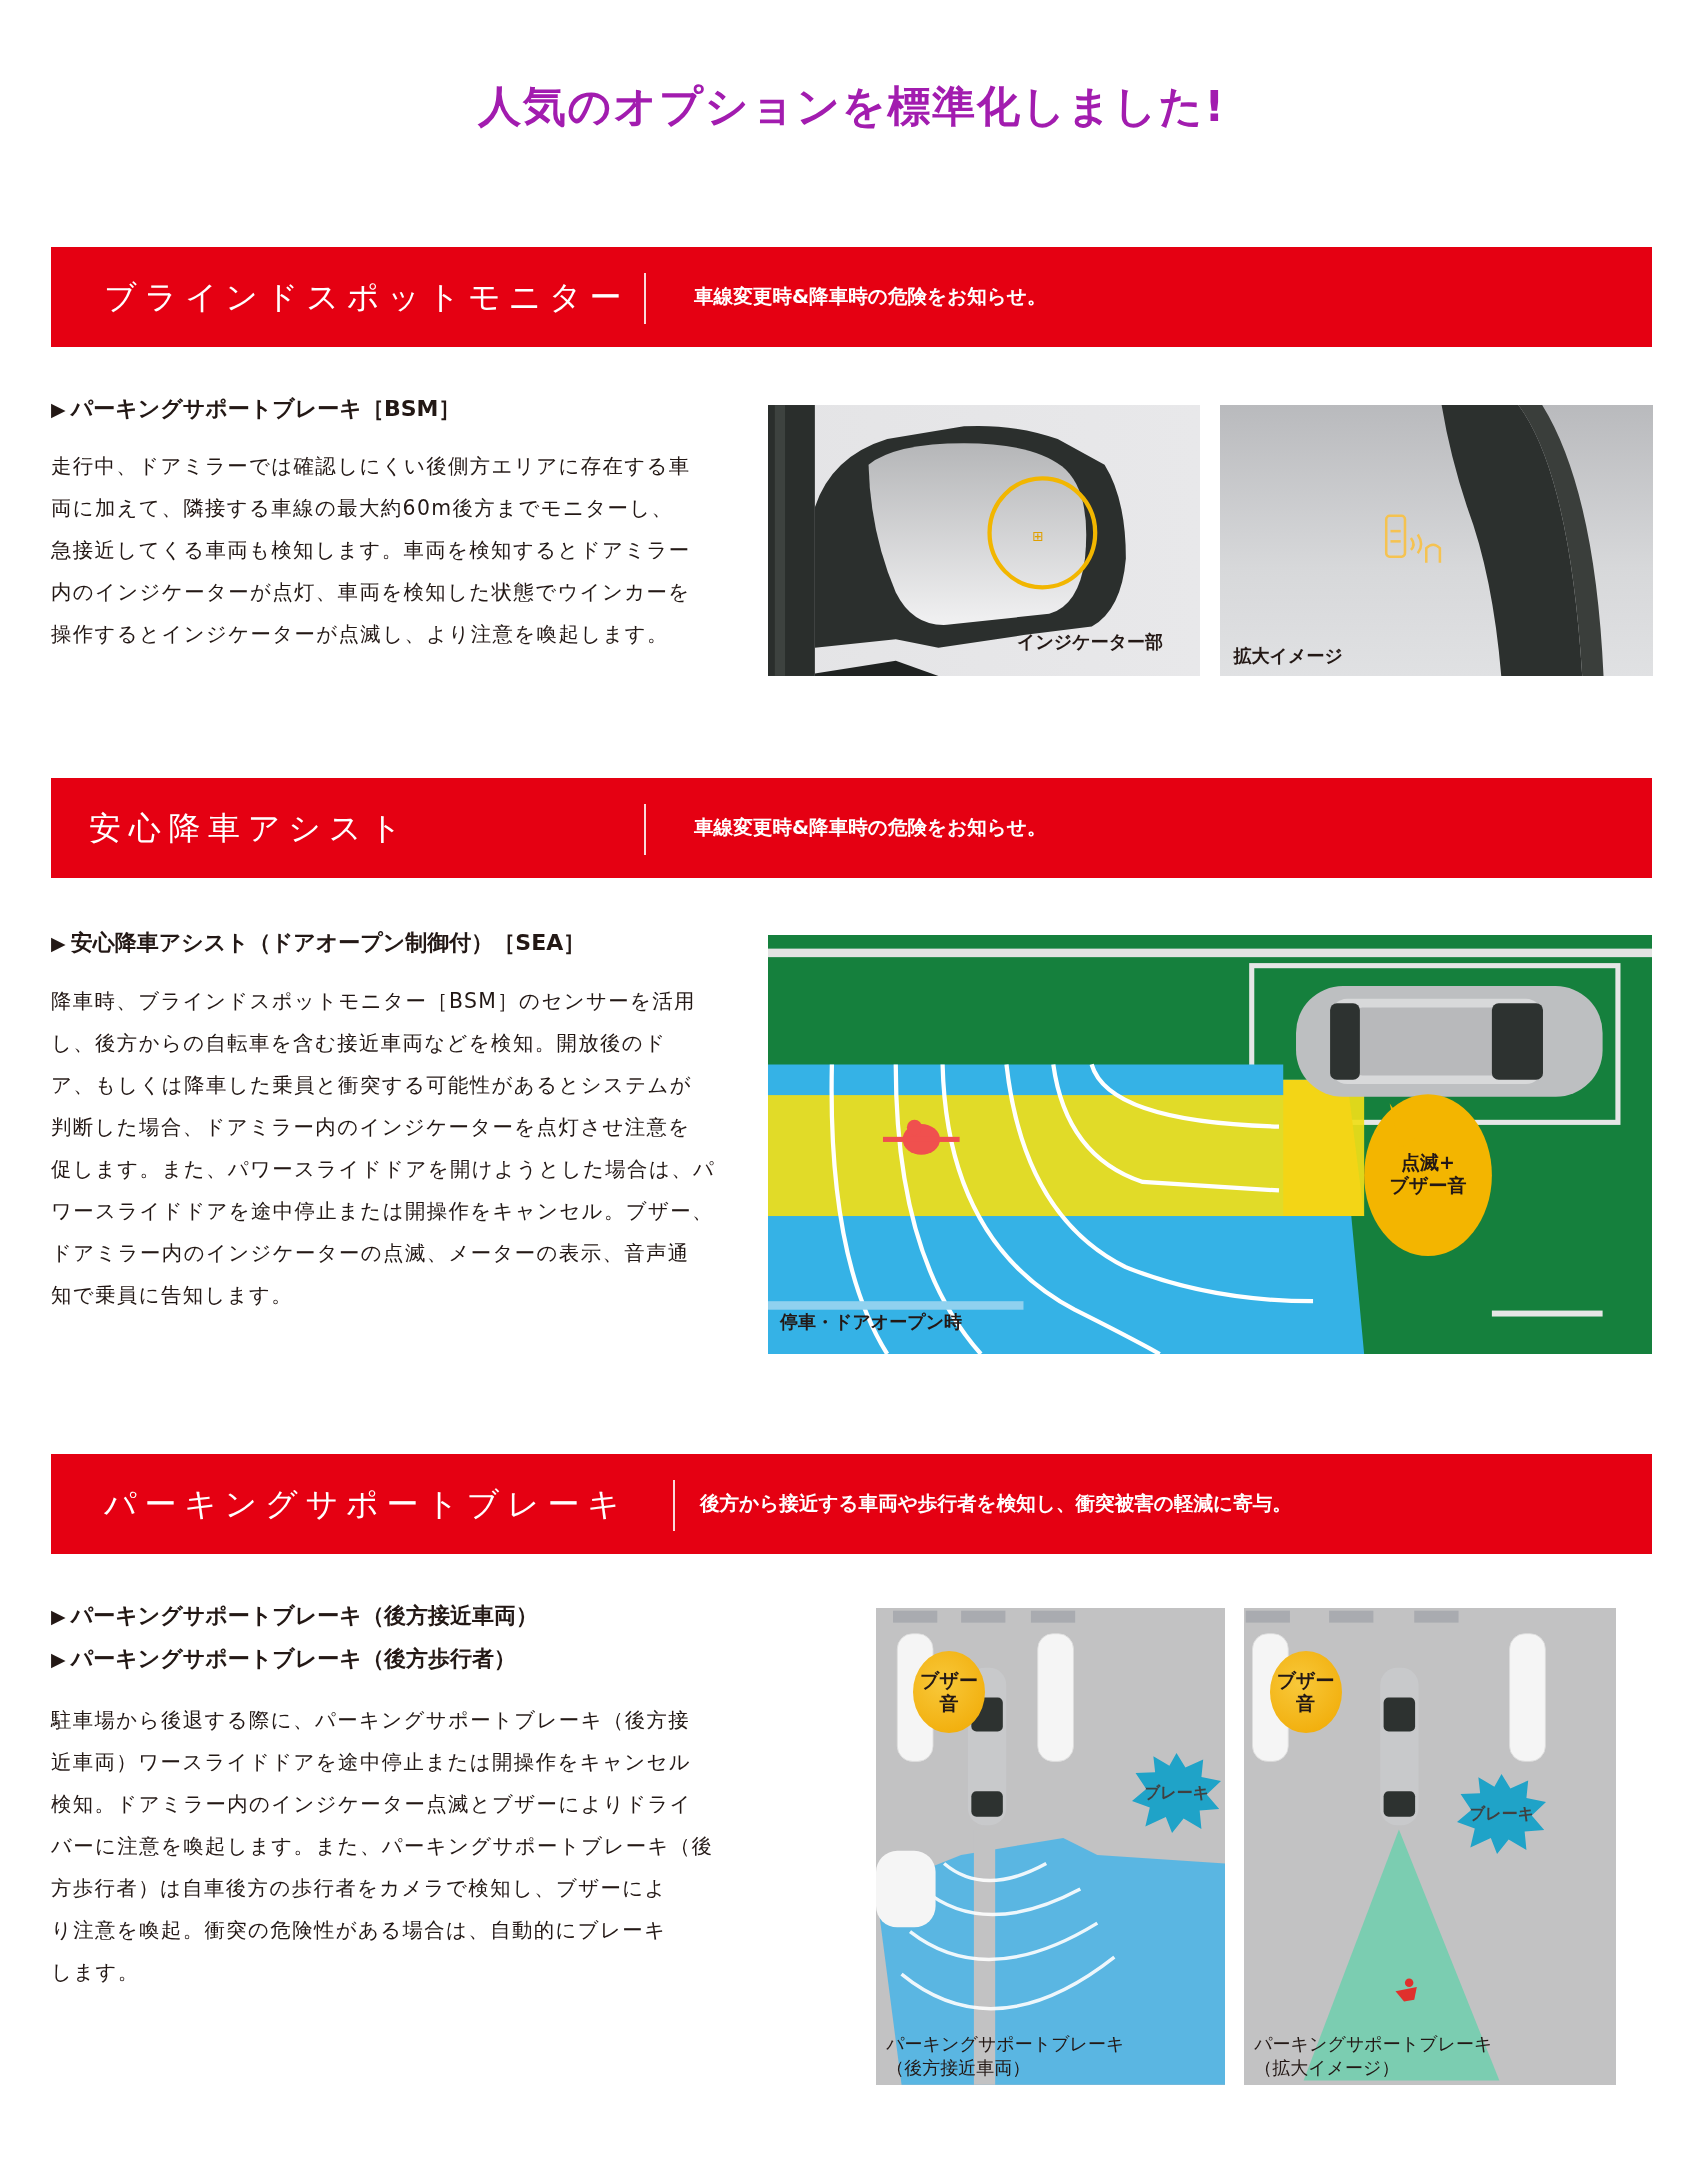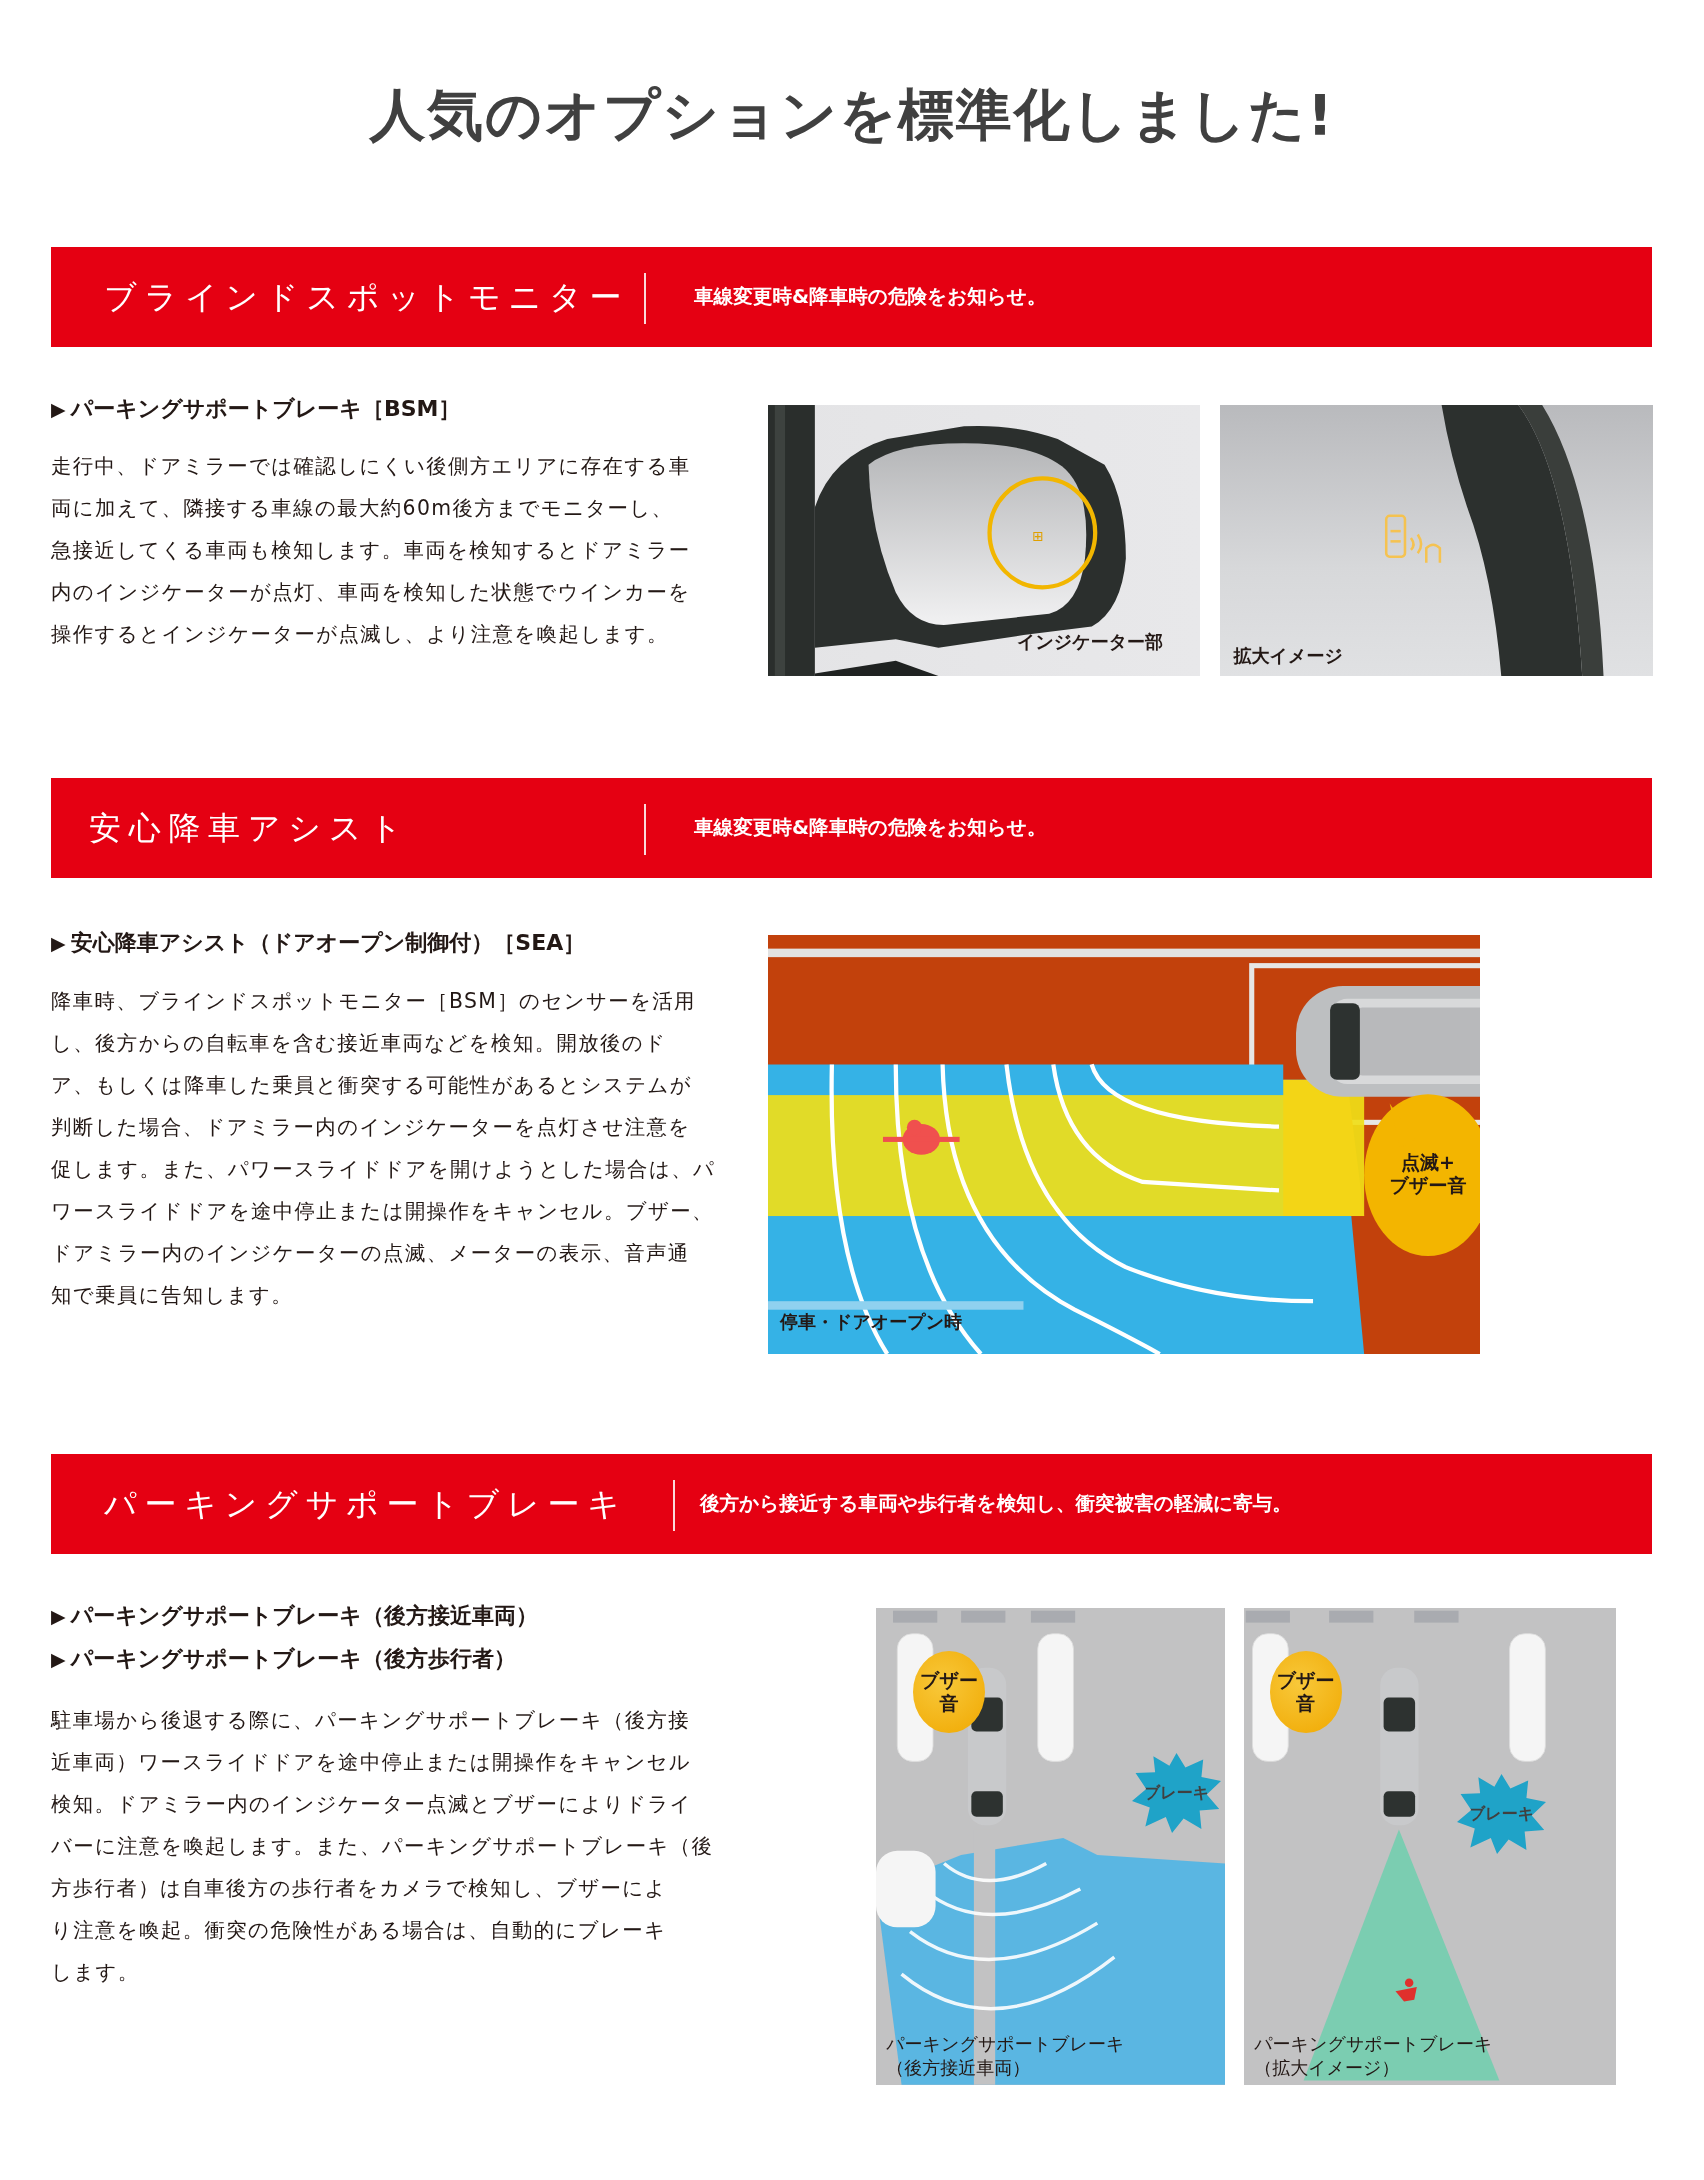--- a/index.html
+++ b/index.html
@@ -1,21 +1,21 @@
 <!DOCTYPE html>
 <html style="font-size:13.6px"><head>
 <meta charset="utf-8">
 <style>
   * { box-sizing: border-box; margin: 0; padding: 0; }
   html, body { width: 1704px; height: 2181px; background: #ffffff; overflow: hidden; }
   body { position: relative; font-family: "DejaVu Sans", "Liberation Sans", sans-serif; color: #231815; }
 
   .page-title {
     position: absolute; left: 0; top: 78px; width: 1704px; text-align: center;
-    font-size: 56px; font-weight: bold; color: #404040; letter-spacing: 1.7px;
+    font-size: 43px; font-weight: bold; color: #a21caf; letter-spacing: 1.7px;
   }
 
   .banner {
     position: absolute; left: 51px; width: 1601px; height: 100px; background: #e50012;
     color: #fff;
   }
   .banner .b-title {
     position: absolute; left: 53px; top: 0; height: 100px; line-height: 100px;
     font-family: "DejaVu Serif", "Liberation Serif", serif; font-size: 32px; letter-spacing: 7.7px;
     white-space: nowrap;
@@ -37,21 +37,21 @@
     letter-spacing: 1.4px; text-align: justify; font-weight: 500;
   }
 
   .photo { position: absolute; overflow: hidden; }
   .photo .cap { position: absolute; font-size: 18px; font-weight: bold; color: #231815; white-space: nowrap; }
 
   
   #img-mirror { left: 768px; top: 405px; width: 432px; height: 271px; background: linear-gradient(90deg,#e4e4e6,#e8e8ea); }
   #img-zoom { left: 1220px; top: 405px; width: 433px; height: 271px; background: linear-gradient(180deg,#b9babd 0%,#d7d8da 60%,#e0e1e3 100%); }
 
-  #img-sea { left: 768px; top: 935px; width: 712px; height: 419px; background: #c2410c; }
+  #img-sea { left: 768px; top: 935px; width: 884px; height: 419px; background: #15803d; }
   #img-psb1 { left: 876px; top: 1608px; width: 349px; height: 477px; background: #c2c2c3; }
   #img-psb2 { left: 1244px; top: 1608px; width: 372px; height: 477px; background: #c2c2c3; }
 
   .bubble {
     position: absolute; border-radius: 50%; background: radial-gradient(circle at 40% 40%, #f8c83a, #f0a800);
     color: #231815; font-weight: bold; text-align: center; display: flex; align-items: center; justify-content: center;
     line-height: 1.2;
   }
   .burst {
     position: absolute; color: #404040; font-weight: bold; display: flex; align-items: center; justify-content: center;

